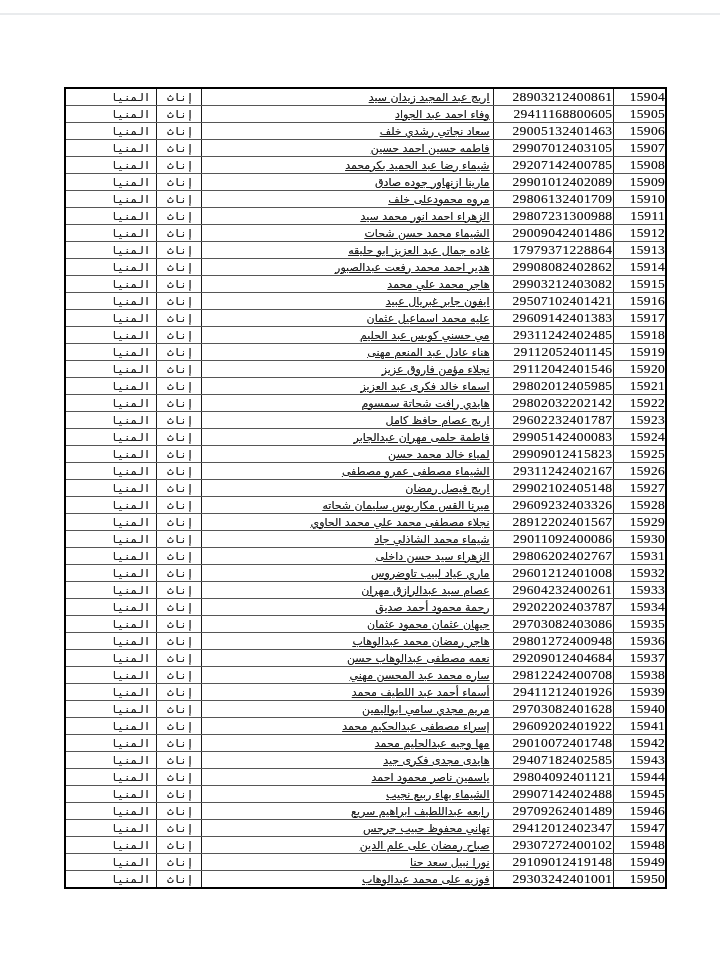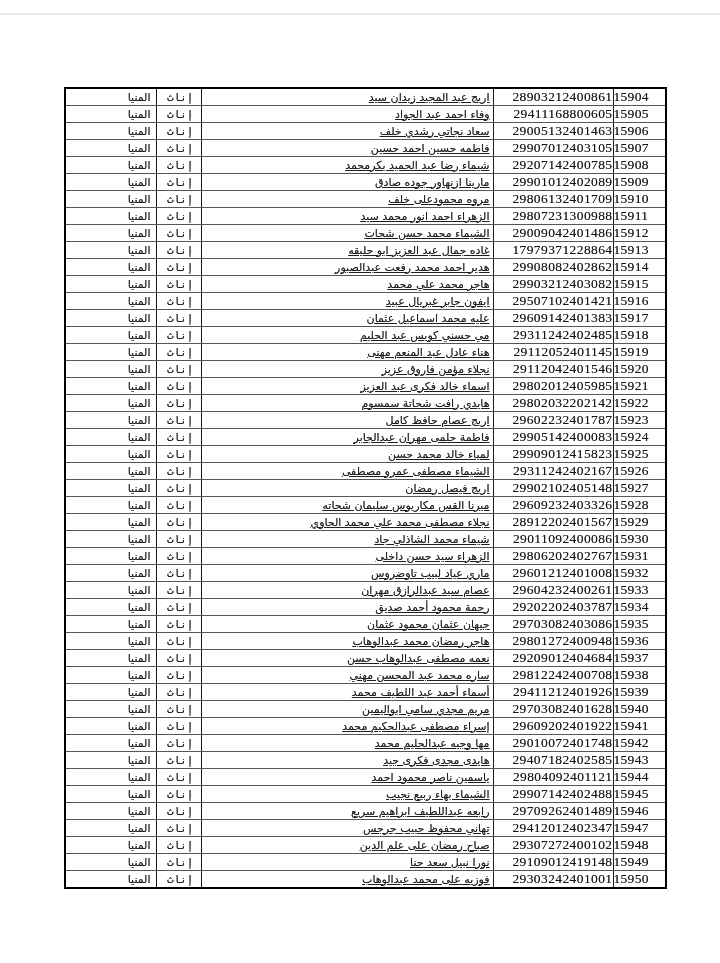--- a/index.html
+++ b/index.html
@@ -52,36 +52,36 @@
   col.c-gender { width: 45px; }
   col.c-gov    { width: 91px; }
 
   td.num {
     font-family: "Liberation Serif", serif;
     font-size: 13.5px;
     color: #141414;
     direction: ltr;
   }
   td.serial {
-    text-align: left;
+    text-align: right;
     letter-spacing: 0.3px;
   }
   td.id {
     text-align: right;
     letter-spacing: 0.4px;
   }
   td.ar {
     font-family: "DejaVu Sans", sans-serif;
     font-size: 11px;
     color: #1e1e1e;
     text-align: right;
   }
   td.name   { padding-right: 3px; text-decoration: underline; }
   td.gender { padding-right: 7px; font-family: Liberation Mono, monospace; }
-  td.gov    { padding-right: 5px; }
+  td.gov    { padding-right: 5px; font-family: Liberation Mono, monospace; }
 </style>
 </head>
 <body>
 
 <div class="scan-artifact-line"></div>
 
 <div class="roster-wrap">
   <table class="roster">
     <colgroup>
       <col class="c-serial">

